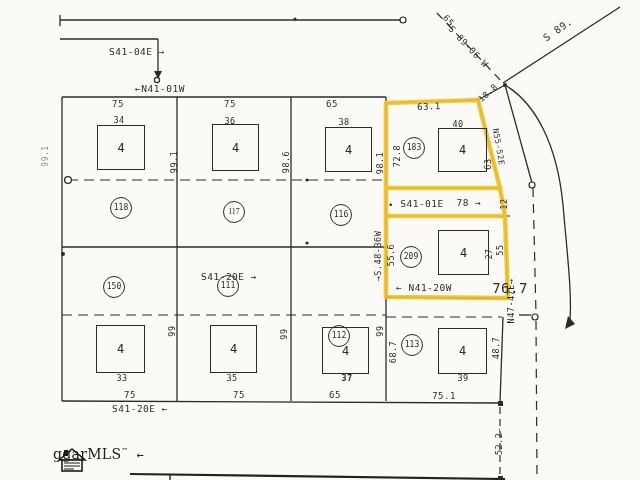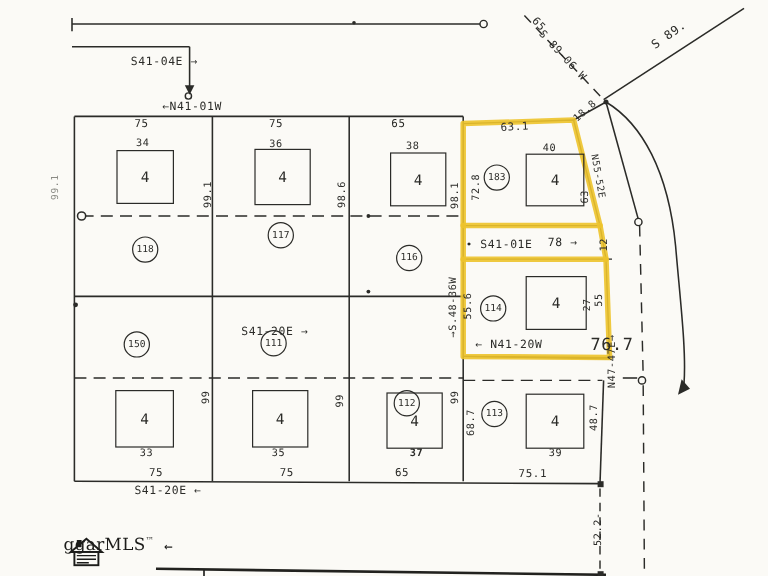--- a/index.html
+++ b/index.html
@@ -161,23 +161,23 @@
       <div class="lbl" style="left: 122px; top: 378px; font-size: 8.5px;">33</div>
       <div class="lbl" style="left: 232px; top: 378px; font-size: 8.5px;">35</div>
       <div class="lbl" style="left: 347px; top: 378px; font-size: 8.5px; font-weight: bold;">37</div>
       <div class="lbl" style="left: 463px; top: 378px; font-size: 8.5px;">39</div>
       <div class="lbl" style="left: 130px; top: 395px; font-size: 9px;">75</div>
       <div class="lbl" style="left: 239px; top: 395px; font-size: 9px;">75</div>
       <div class="lbl" style="left: 335px; top: 395px; font-size: 9px;">65</div>
       <div class="lbl" style="left: 444px; top: 396px; font-size: 9px;">75.1</div>
       <div class="lot-circle" style="left: 414px; top: 148px; width: 20px; height: 20px;">183</div>
       <div class="lot-circle" style="left: 121px; top: 208px; width: 20px; height: 20px;">118</div>
-      <div class="lot-circle" style="left: 234px; top: 196px; width: 20px; height: 20px;">117</div>
+      <div class="lot-circle" style="left: 234px; top: 212px; width: 20px; height: 20px; font-family: Liberation Serif, serif;">117</div>
       <div class="lot-circle" style="left: 341px; top: 215px; width: 20px; height: 20px;">116</div>
-      <div class="lot-circle" style="left: 411px; top: 257px; width: 20px; height: 20px;">114</div>
+      <div class="lot-circle" style="left: 411px; top: 257px; width: 20px; height: 20px;">209</div>
       <div class="lot-circle" style="left: 114px; top: 287px; width: 20px; height: 20px;">150</div>
       <div class="lot-circle" style="left: 228px; top: 286px; width: 20px; height: 20px;">111</div>
       <div class="lot-circle" style="left: 339px; top: 288px; width: 20px; height: 20px; margin-top: 48px;">112</div>
       <div class="lot-circle" style="left: 412px; top: 345px; width: 20px; height: 20px;">113</div>
       <div class="bldg" style="left: 97px; top: 125px; width: 46px; height: 43px;">4</div>
       <div class="bldg" style="left: 212px; top: 124px; width: 45px; height: 45px;">4</div>
       <div class="bldg" style="left: 325px; top: 127px; width: 45px; height: 43px;">4</div>
       <div class="bldg" style="left: 438px; top: 128px; width: 47px; height: 42px;">4</div>
       <div class="bldg" style="left: 438px; top: 230px; width: 49px; height: 43px;">4</div>
       <div class="bldg" style="left: 96px; top: 325px; width: 47px; height: 46px;">4</div>

